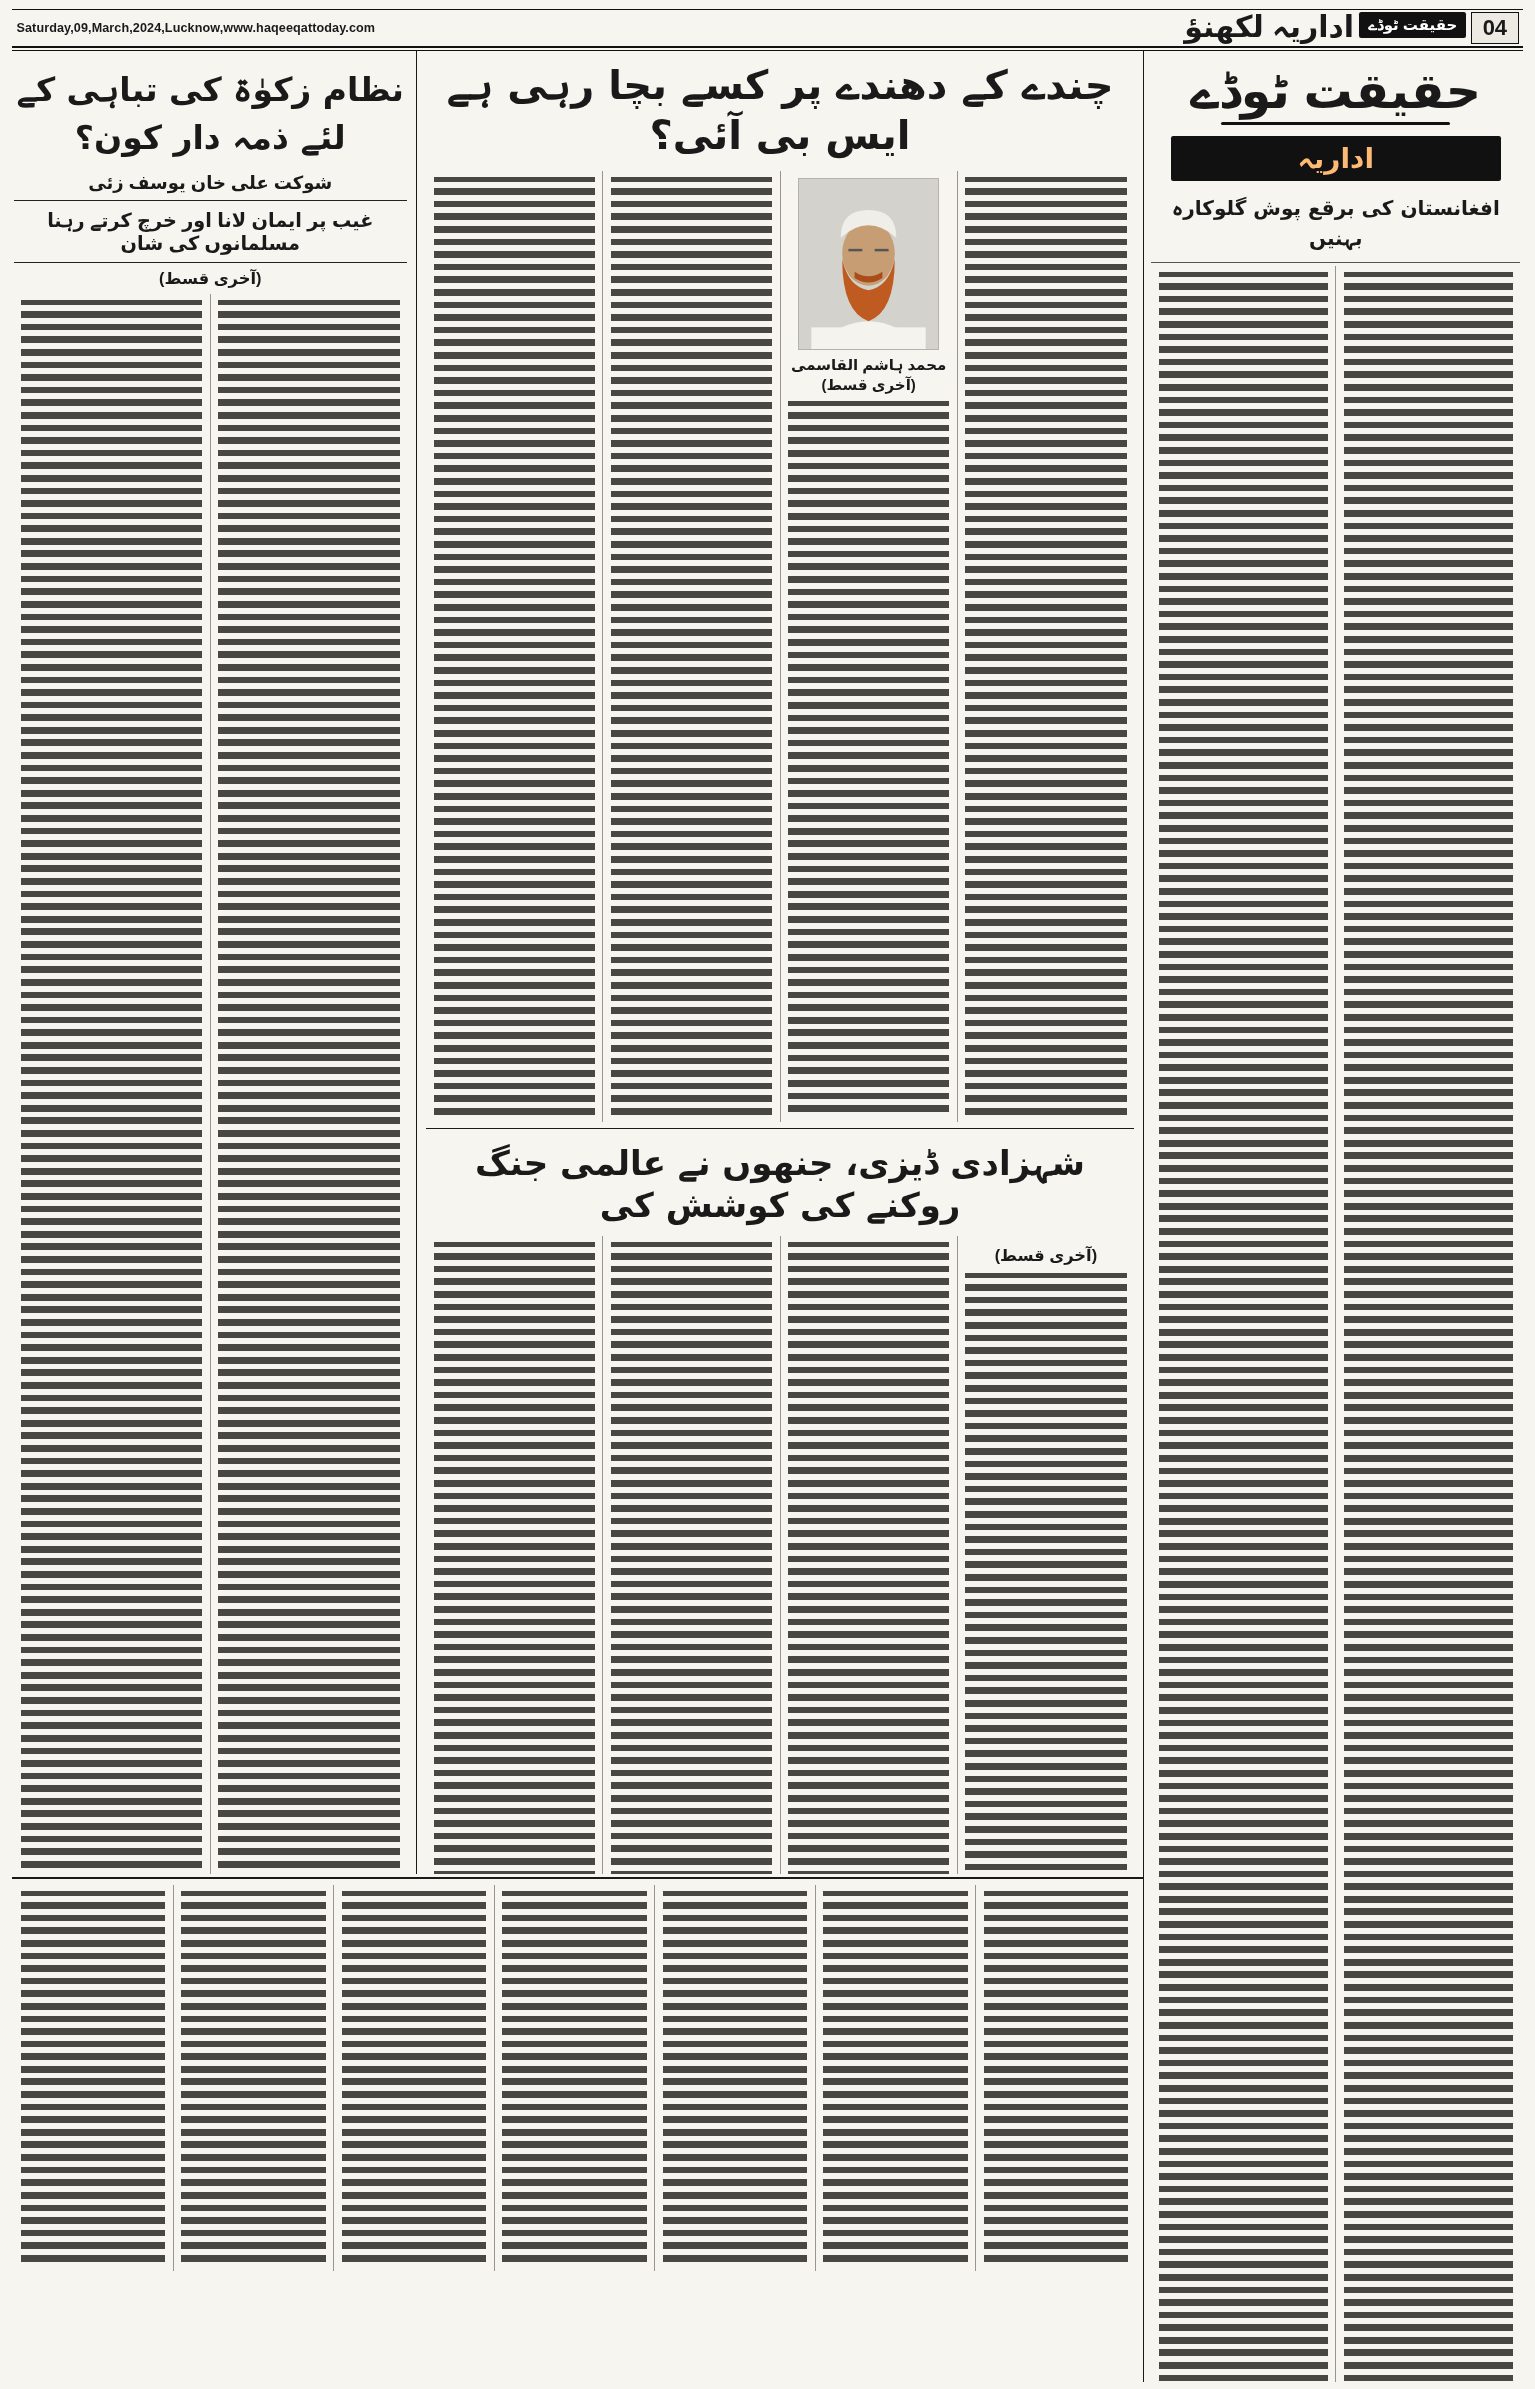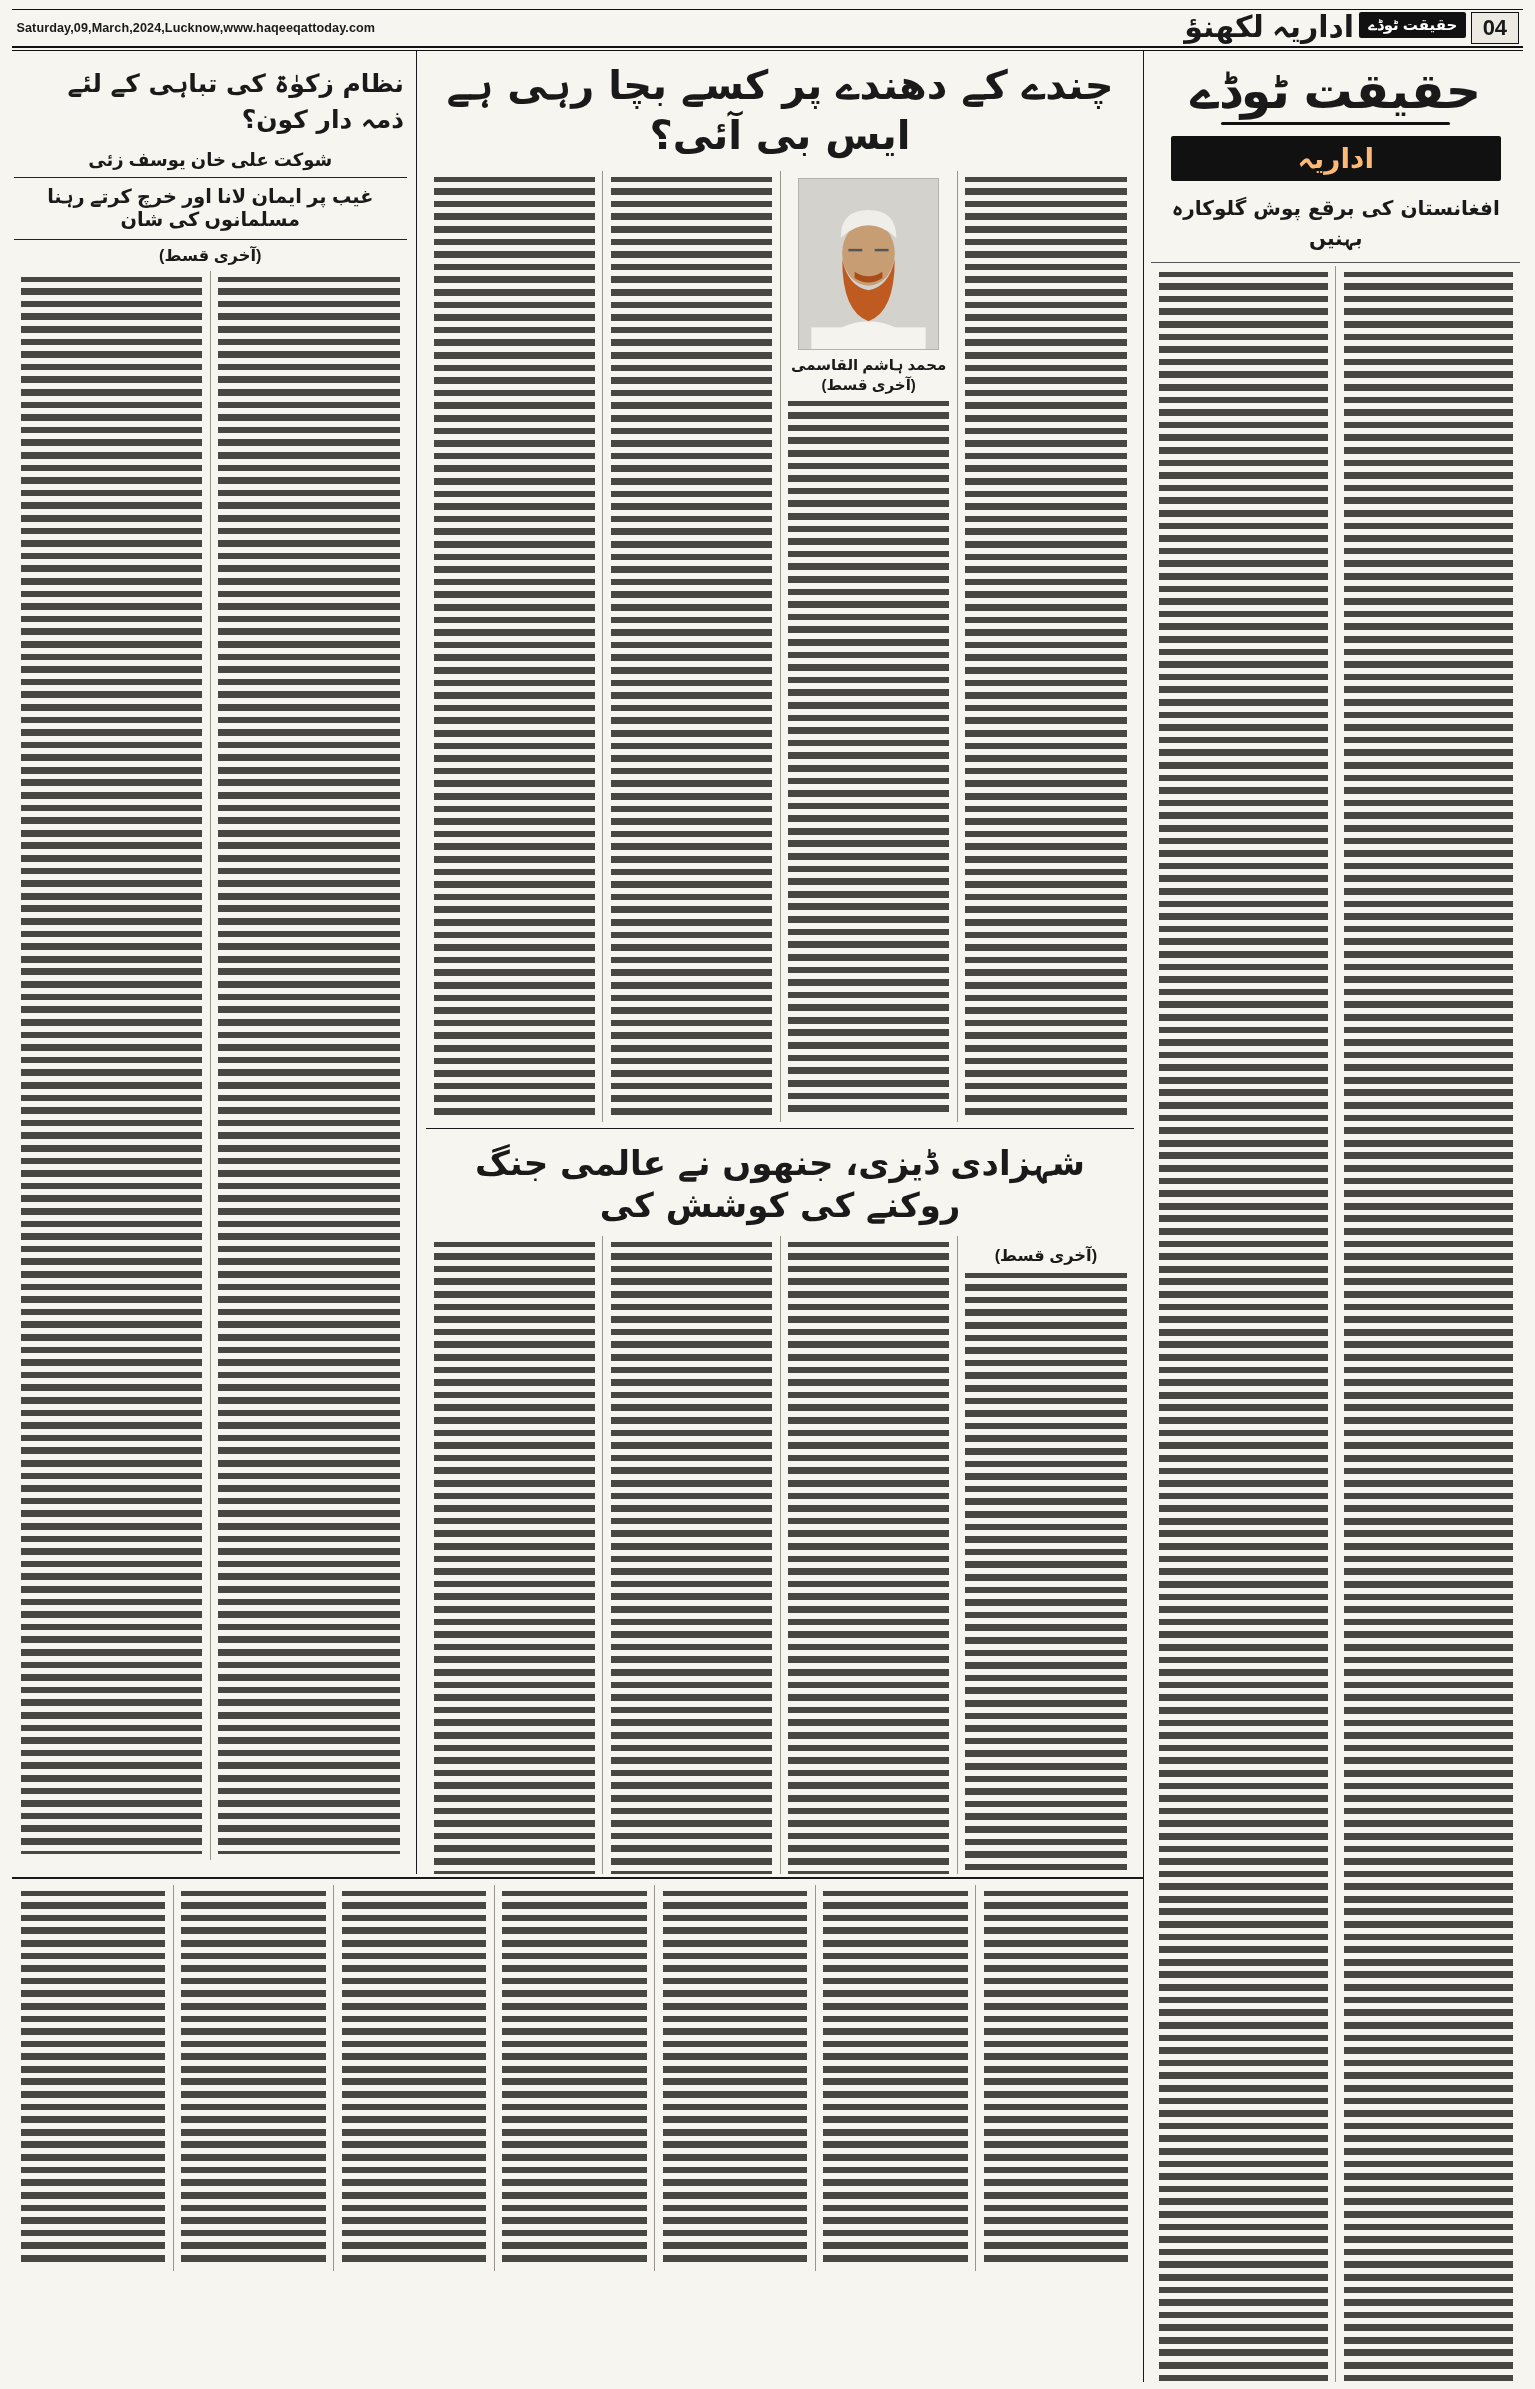--- a/index.html
+++ b/index.html
@@ -35,21 +35,21 @@
   }
   .left-article{grid-column:1;grid-row:1;border-right:1.5px solid #1a1a1a;padding:6px 9px 0 1.5px;overflow:hidden;}
   .center-area{grid-column:2;grid-row:1;padding:3px 9px 0;overflow:hidden;}
   .editorial{grid-column:3;grid-row:1 / 3;border-left:1.5px solid #1a1a1a;padding:4.5px 3px 0 7.4px;overflow:hidden;}
   .bottom-article{grid-column:1 / 3;grid-row:2;border-top:2.2px solid #1a1a1a;margin-top:3px;padding:6px 7.4px 0 1.5px;overflow:hidden;}
   
   .rtl{direction:rtl;unicode-bidi:isolate;}
   h1,h2,h3{margin:0;font-family:"DejaVu Sans","Liberation Sans",sans-serif;}
   .sbi-headline{font-size:40px;font-weight:800;text-align:center;line-height:1.25;padding:6px 4.5px 10.4px;}
   .daisy-headline{font-size:34px;font-weight:800;text-align:center;line-height:1.25;padding:7.4px 4.5px 9px;}
-  .zakat-headline{font-size:25px;font-weight:800;text-align:right;line-height:1.45;padding:9px 3px 7.4px;}
+  .zakat-headline{font-size:33px;font-weight:800;text-align:center;line-height:1.45;padding:9px 3px 7.4px;}
   .sahir-headline{font-size:43px;font-weight:800;text-align:center;line-height:1.2;padding:4.5px 6px 9px;}
   .byline{font-size:18px;font-weight:700;text-align:center;padding:3px 0 6px;}
   .subheadline{
     font-size:19.3px;font-weight:700;text-align:center;padding:7.4px 4.5px;
     border-top:1.5px solid #222;border-bottom:0.7px solid #222;
   }
   .part-label{font-size:16.3px;font-weight:700;text-align:center;padding:6px 0;}
   .hrule{border-top:1.5px solid #1a1a1a;margin:6px 0;}
   .sahir-byline{font-size:18px;font-weight:700;text-align:right;direction:rtl;padding:1.5px 10.4px 7.4px;}
   

